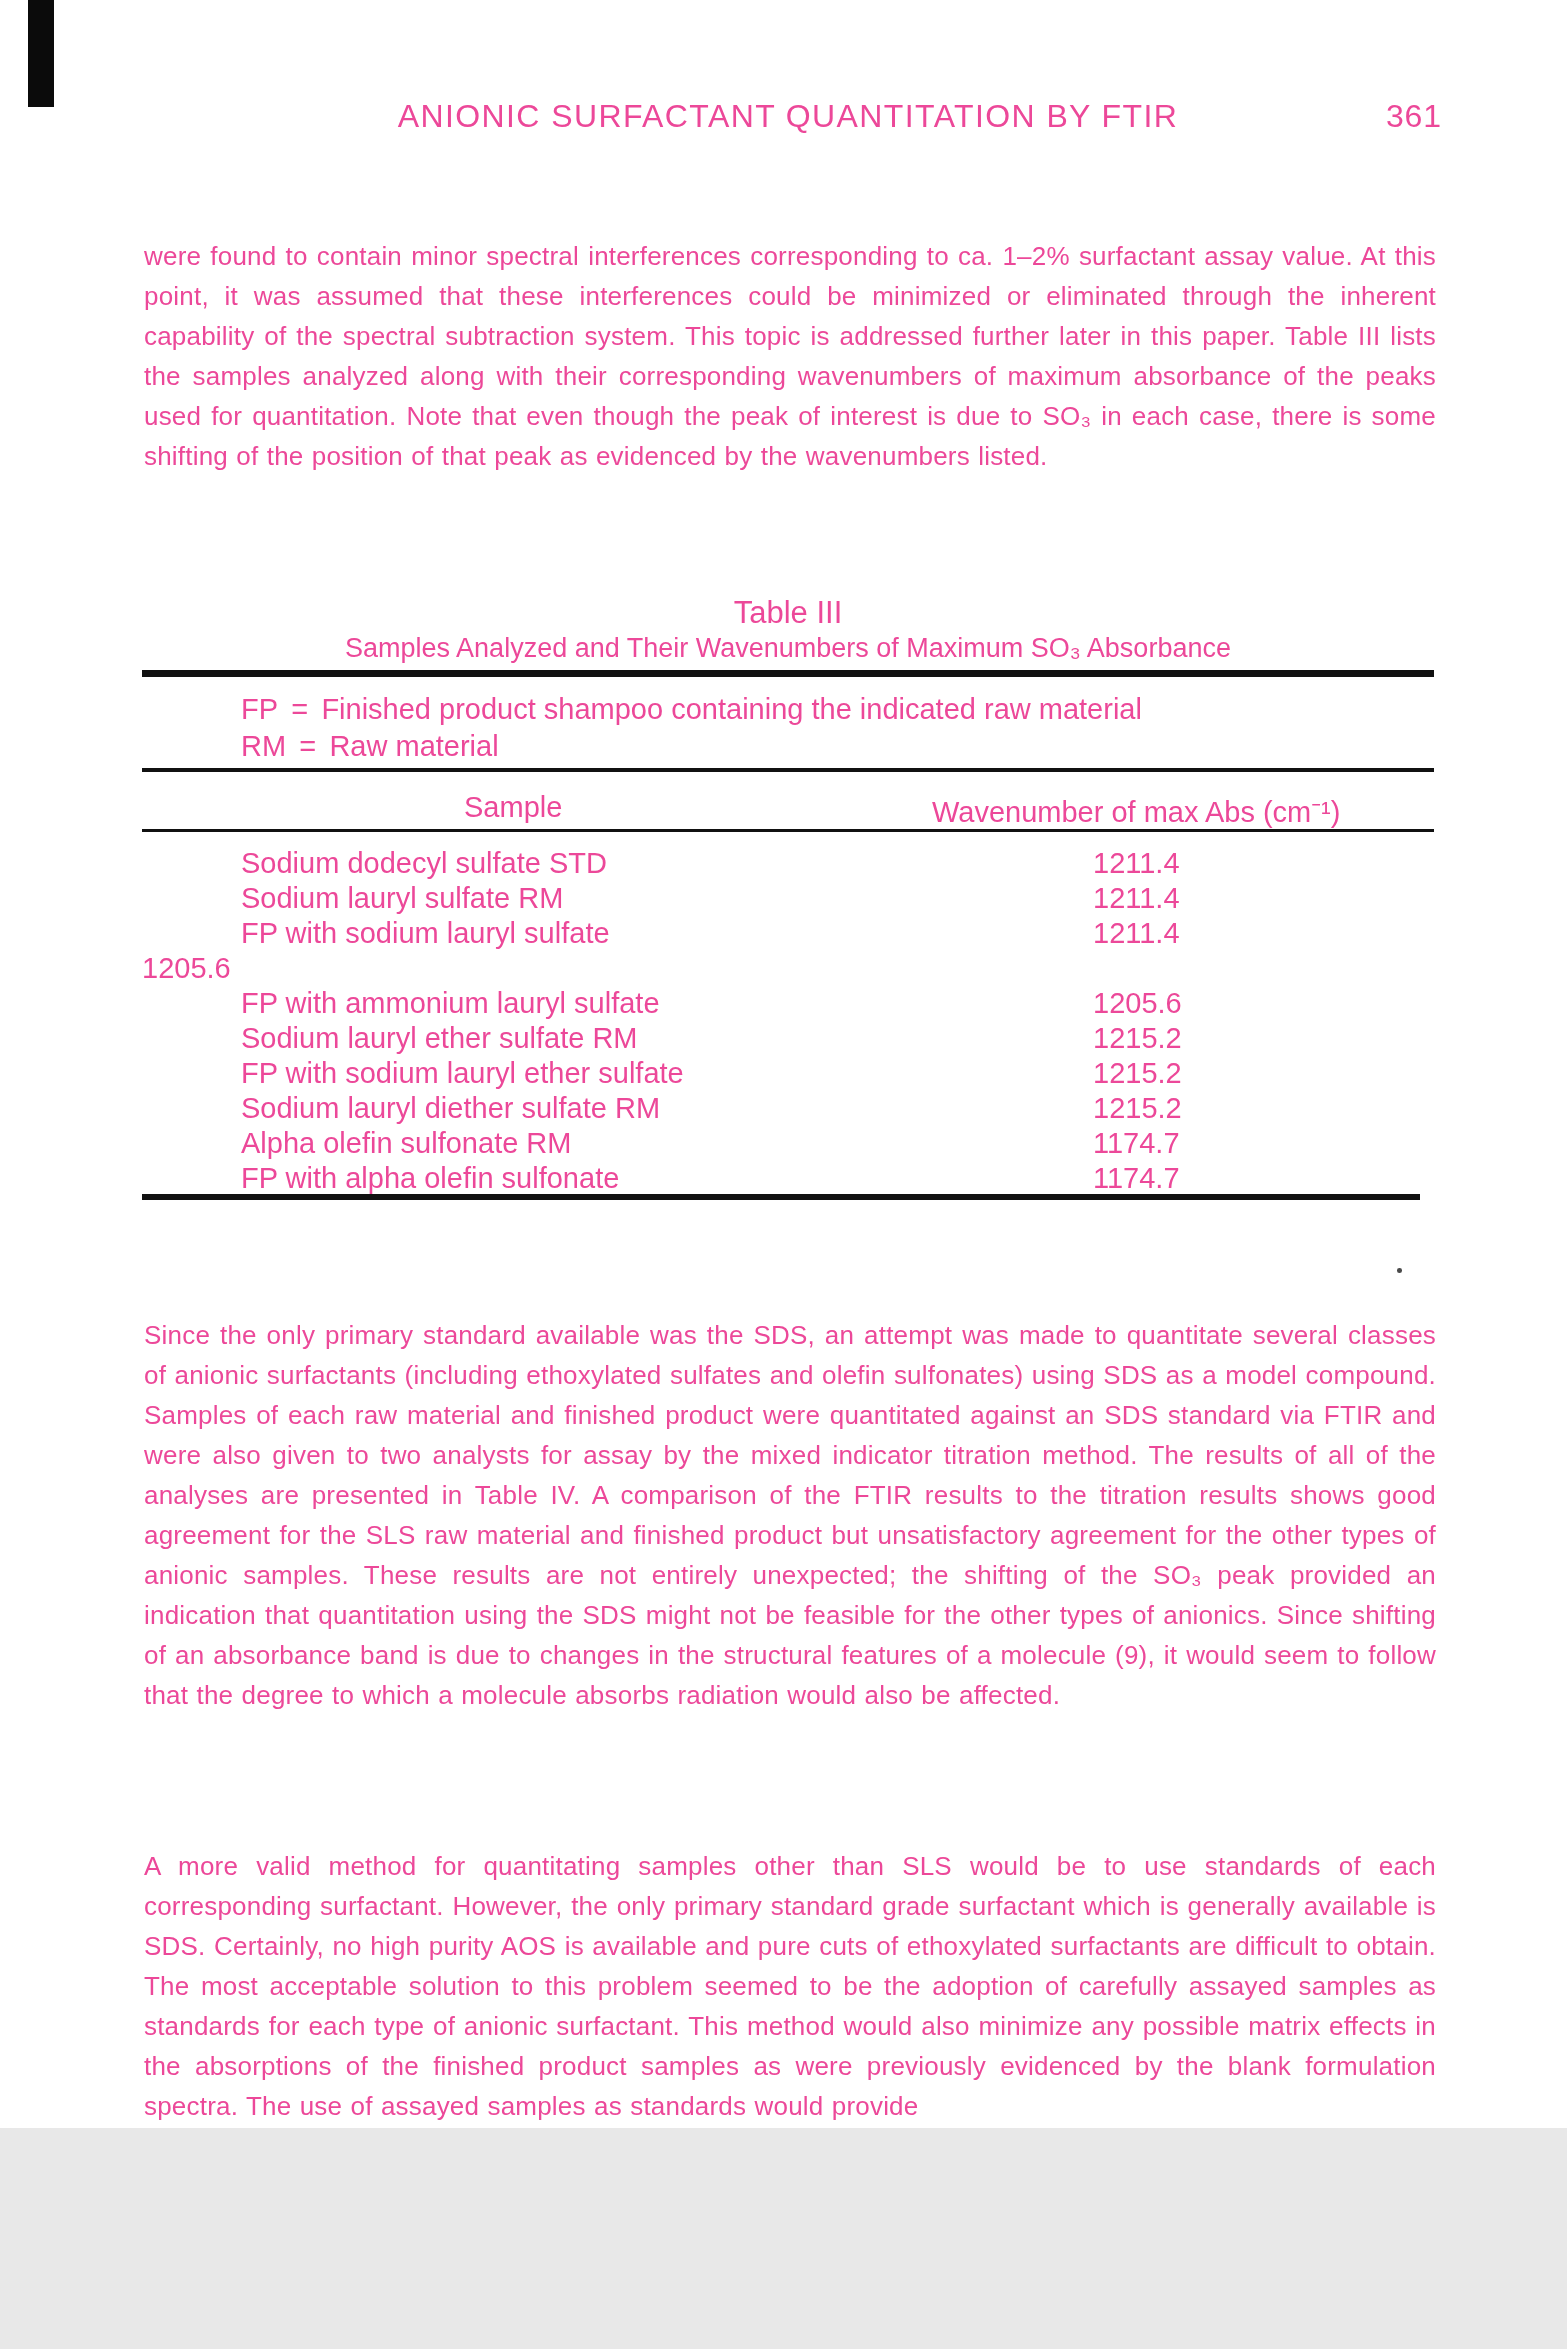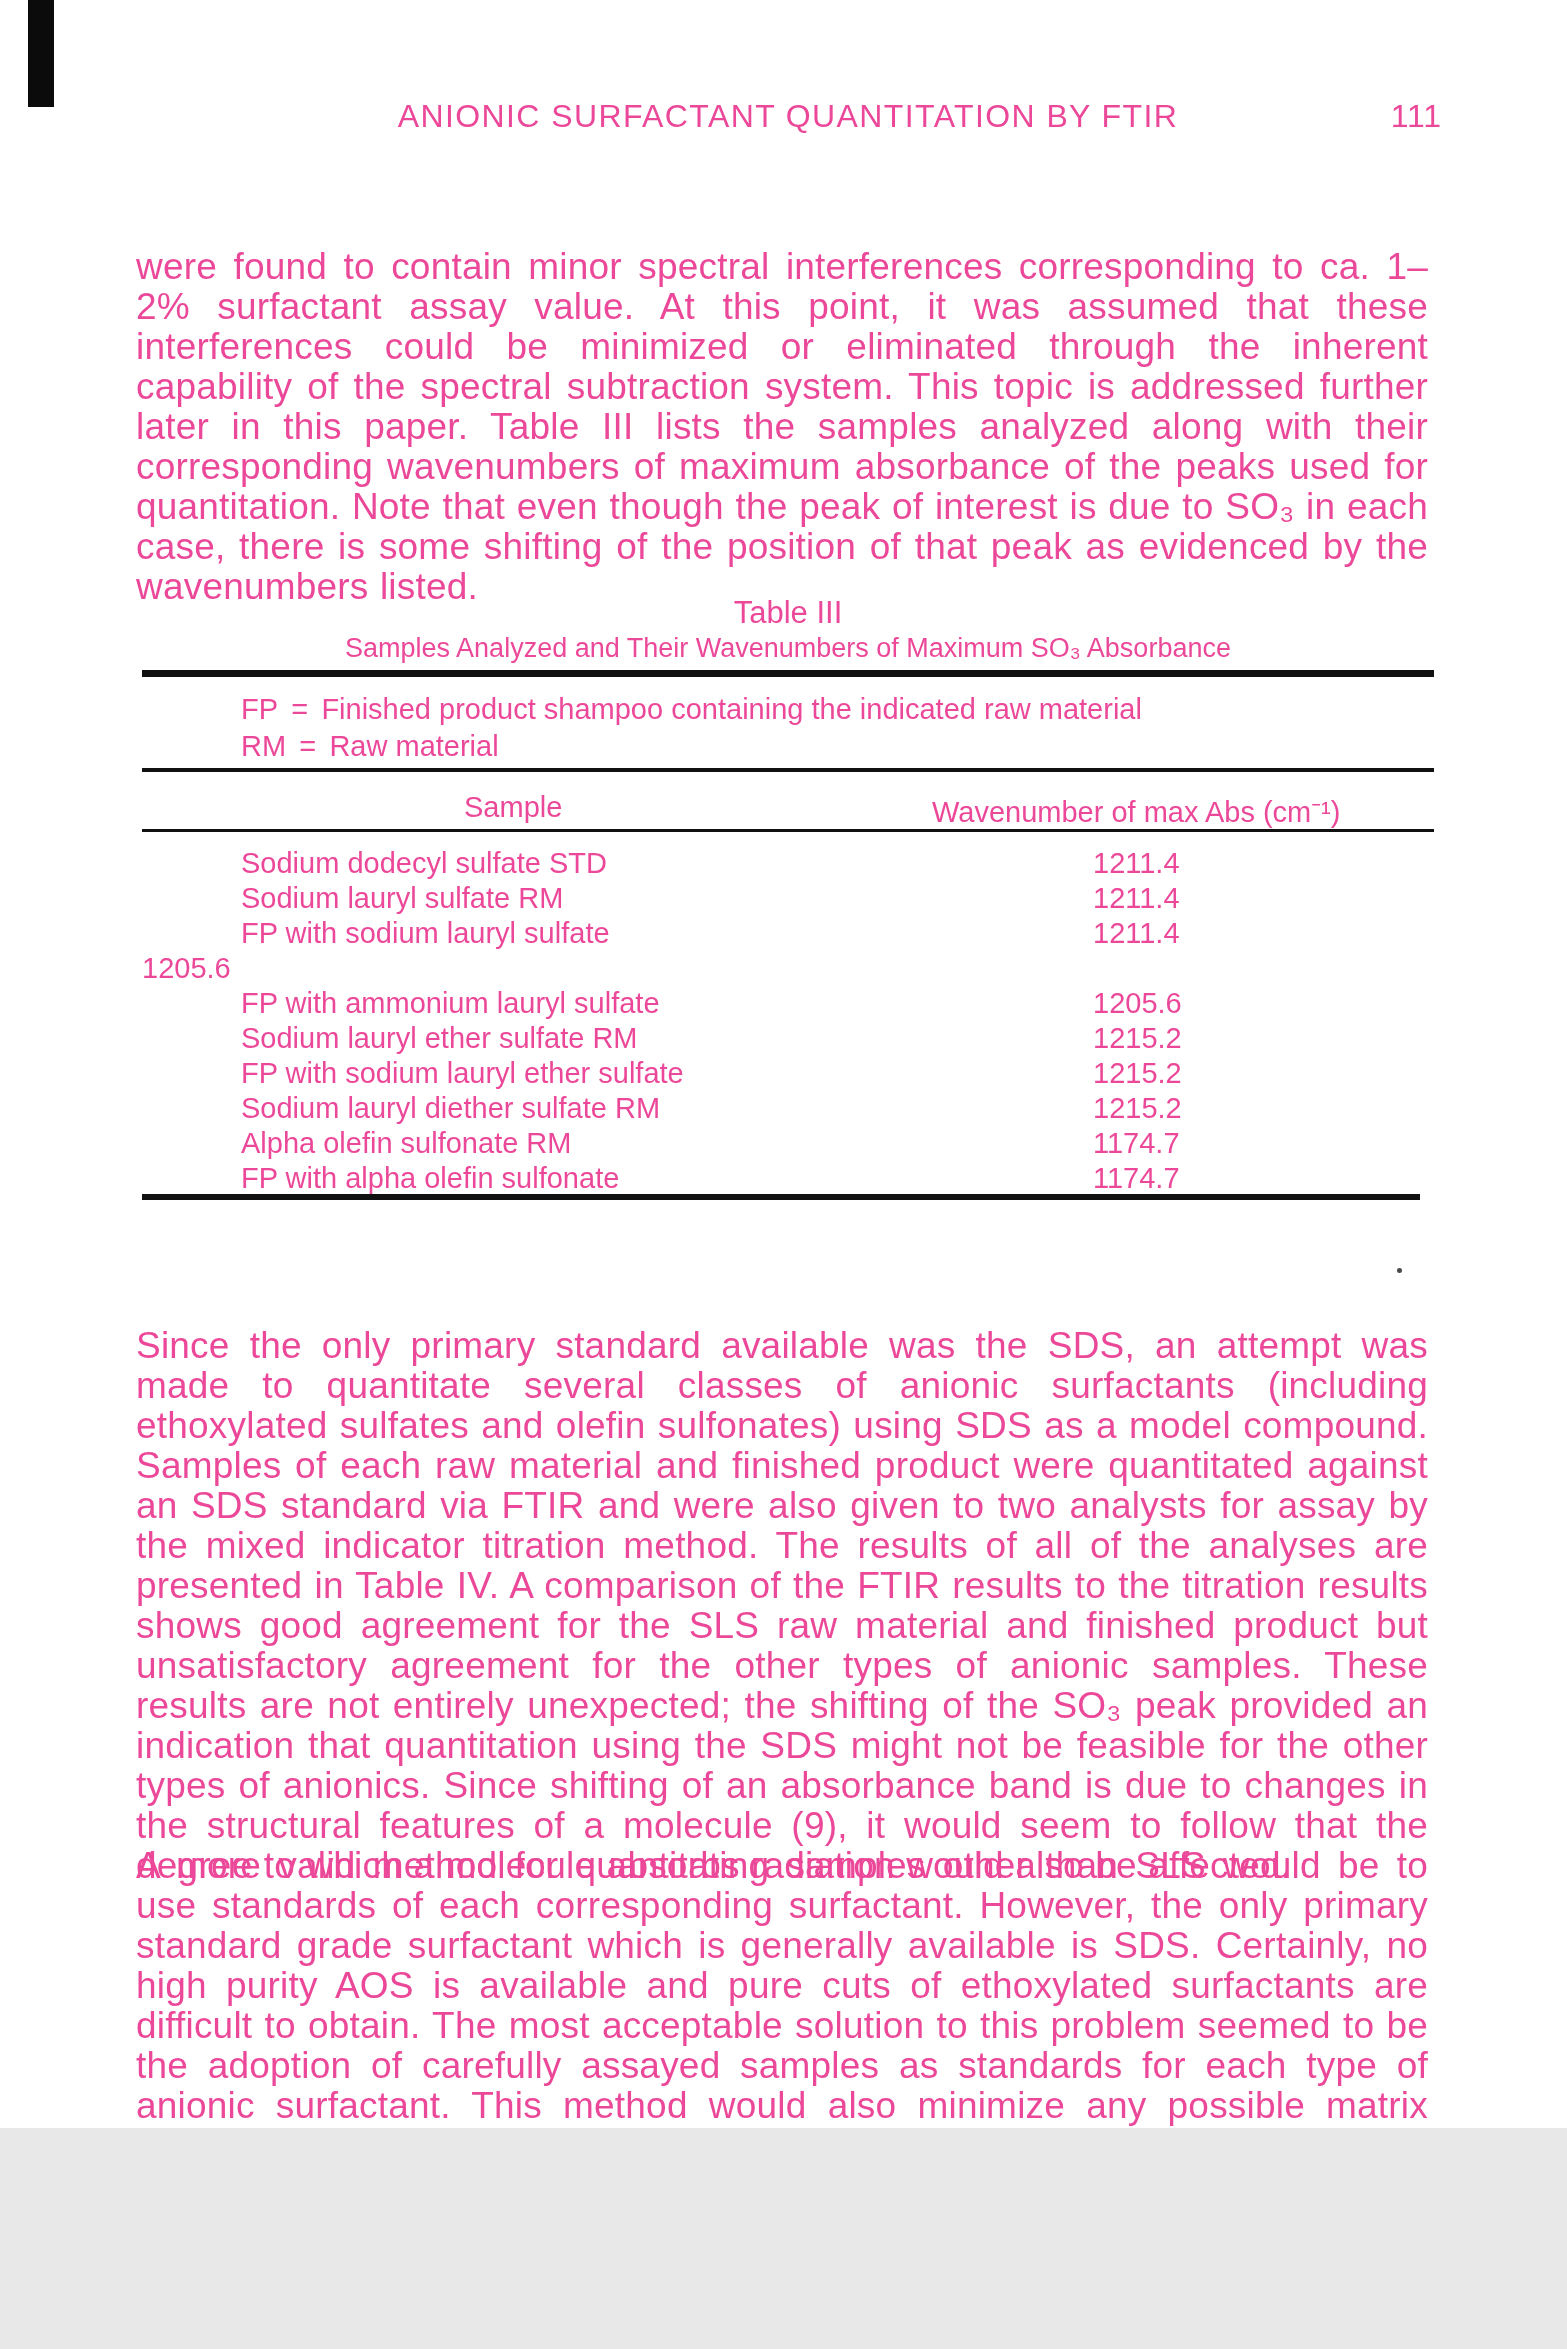--- a/index.html
+++ b/index.html
@@ -18,22 +18,22 @@
   .running-head{
     position:absolute;top:97px;left:142px;width:1292px;
     text-align:center;font-size:32px;line-height:38px;
     letter-spacing:1.4px;white-space:nowrap;
   }
   .page-num{
     position:absolute;top:97px;right:125px;
     font-size:32px;line-height:38px;letter-spacing:0.9px;
   }
   .para{
-    position:absolute;left:136px;width:1292px;
-    font-size:37px;line-height:40px;
+    position:absolute;left:144px;width:1292px;
+    font-size:26px;line-height:40px;
     text-align:justify;
     letter-spacing:0.2px;
     word-spacing:0.9px;
   }
   #para1{top:210px;}
   #para2{top:1289px;}
   #para3{top:1838px;margin-top:8px;}
   .tbl-title{
     position:absolute;top:594px;left:142px;width:1292px;
     text-align:center;font-size:31px;line-height:38px;
@@ -72,21 +72,21 @@
   }
 </style>
 </head>
 <body>
 
 <div class="page">
 
   <div class="scan-bar"></div>
 
   <div class="running-head">ANIONIC SURFACTANT QUANTITATION BY FTIR</div>
-  <div class="page-num">111</div>
+  <div class="page-num">361</div>
 
   <p class="para" id="para1">were found to contain minor spectral interferences corresponding to ca. 1–2% surfactant assay value. At this point, it was assumed that these interferences could be minimized or eliminated through the inherent capability of the spectral subtraction system. This topic is addressed further later in this paper. Table III lists the samples analyzed along with their corresponding wavenumbers of maximum absorbance of the peaks used for quantitation. Note that even though the peak of interest is due to SO₃ in each case, there is some shifting of the position of that peak as evidenced by the wavenumbers listed.</p>
 
   <div class="tbl-title">Table III</div>
   <div class="tbl-caption">Samples Analyzed and Their Wavenumbers of Maximum SO₃ Absorbance</div>
 
   <div class="rule" id="rule-top"></div>
 
   <div class="legend">
     <div class="legend-row">

